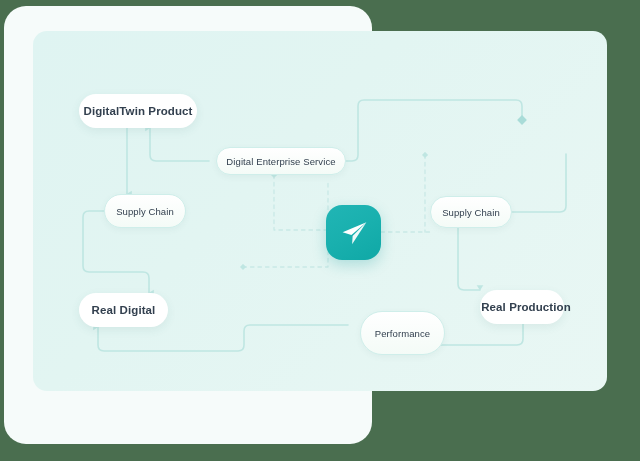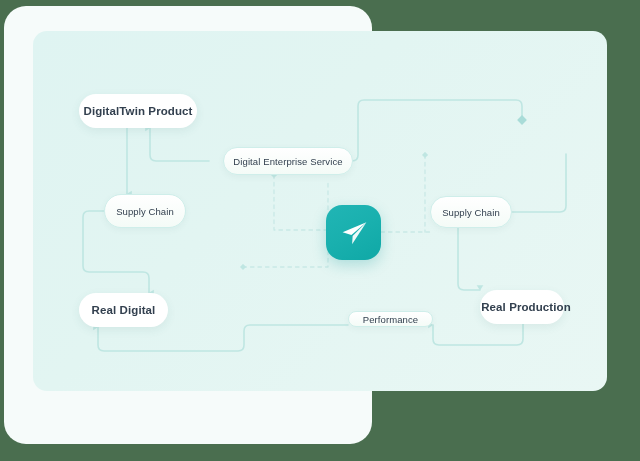--- a/index.html
+++ b/index.html
@@ -118,42 +118,42 @@
       <path d="M381,232 L430,232"></path>
 
       <path d="M425,155 L425,232" marker-start="url(#dotDia)"></path>
     </g>
   </svg>
 
   <div class="node node-box" style="left:79px;top:94px;width:118px;height:34px;">
     <span>DigitalTwin Product</span>
   </div>
 
-  <div class="node node-pill" style="left:223px;top:147px;width:130px;height:28px;">
+  <div class="node node-pill" style="left:216px;top:147px;width:130px;height:28px;">
     <span>Digital Enterprise Service</span>
   </div>
 
 
   <div class="node node-pill" style="left:104px;top:194px;width:82px;height:34px;">
     <span>Supply Chain</span>
   </div>
 
   <div class="node node-pill" style="left:430px;top:196px;width:82px;height:32px;">
     <span>Supply Chain</span>
   </div>
 
   <div class="node node-box" style="left:79px;top:293px;width:89px;height:34px;">
     <span>Real Digital</span>
   </div>
 
   <div class="node node-box" style="left:480px;top:290px;width:84px;height:34px;padding-left:8px;">
     <span>Real Production</span>
   </div>
 
-  <div class="node node-pill" style="left:348px;top:311px;width:85px;height:16px;">
+  <div class="node node-pill" style="left:360px;top:311px;width:85px;height:44px;">
     <span>Performance</span>
   </div>
 
   <div class="app-icon">
     <svg width="32" height="32" viewBox="0 0 32 32" aria-hidden="true">
       <path d="M28.4 5.2 L4.6 15.3 L13.4 18.1 Z" fill="#ffffff"></path>
       <path d="M28.4 5.2 L14.6 19.1 L14.1 27.2 Z" fill="#ffffff" opacity="0.93"></path>
     </svg>
   </div>
 

